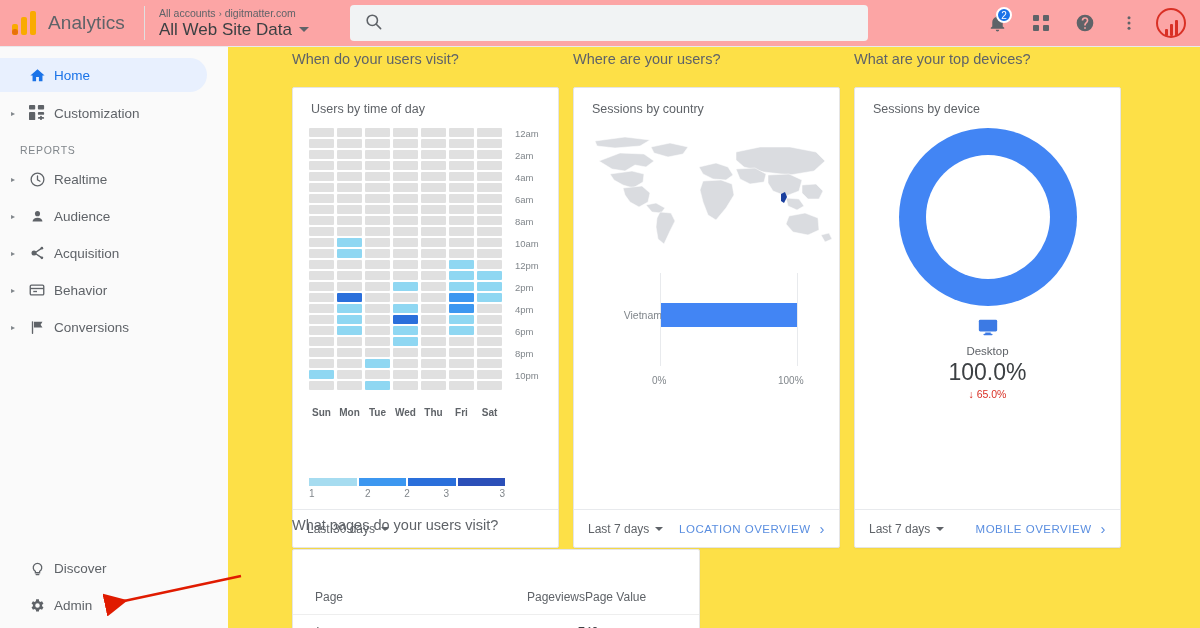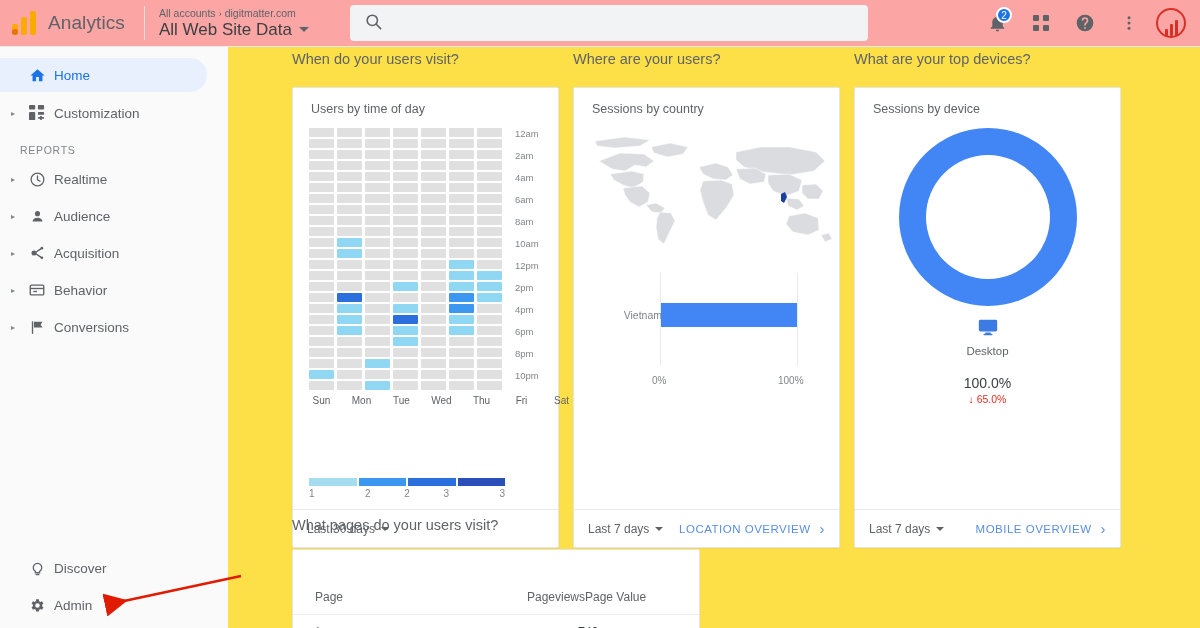--- a/index.html
+++ b/index.html
@@ -87,21 +87,21 @@
               display: flex; align-items: center; gap: 9px; }
   .chev { font-size: 15px; color: #5a8ee0; line-height: 1; }
 
   
   .hm { position: absolute; left: 16px; top: 40px; }
   .hm-grid { position: relative; width: 196px; }
   .hm-row { display: flex; gap: 3px; margin-bottom: 2px; }
   .hm-cell { width: 25px; height: 9px; background: #e0e0e0; border-radius: 1px; }
   .hm-hours { position: absolute; left: 206px; top: 0; width: 40px; }
   .hm-hour { height: 11px; font-size: 9.5px; color: #80868b; line-height: 11px; }
-  .hm-days { display: flex; gap: 15px; margin-top: 5px; }
+  .hm-days { display: flex; gap: 3px; margin-top: 17px; font-weight: bold; }
   .hm-day { width: 25px; text-align: center; font-size: 10px; color: #5f6368; }
   .legend { position: absolute; left: 16px; bottom: 48px; width: 196px; }
   .legend-bars { display: flex; gap: 2px; }
   .legend-bars div { height: 8px; flex: 1; }
   .legend-nums { display: flex; margin-top: 2px; }
   .legend-nums span { flex: 1; font-size: 10px; color: #80868b; }
   .legend-nums span:first-child { text-align: left; }
 
   
   .mapwrap { position: absolute; left: 16px; top: 34px; width: 250px; height: 150px;
@@ -113,21 +113,21 @@
   .bc-tick { position: absolute; bottom: 2px; font-size: 10px; color: #80868b; }
 
   
   .donut { position: absolute; left: 50%; transform: translateX(-50%); top: 40px;
            width: 178px; height: 178px; border-radius: 50%;
            background: #4285f4; }
   .donut::after { content: ""; position: absolute; left: 27px; top: 27px;
                   width: 124px; height: 124px; border-radius: 50%; background: #fff; }
   .devstat { position: absolute; left: 0; right: 0; top: 228px; text-align: center; }
   .devname { font-size: 11.5px; color: #5f6368; margin-top: 3px; }
-  .devpct { font-size: 14px; color: #3c4043; margin-top: 18px; }
+  .devpct { font-size: 23px; color: #3c4043; margin-top: 2px; }
   .devdelta { font-size: 10.5px; color: #d93025; margin-top: 2px; }
 
   
   .ptable { position: absolute; left: 0; right: 0; top: 30px; }
   .ptr { display: flex; align-items: center; height: 34px; padding: 0 22px;
          border-top: 1px solid #eee; font-size: 12.5px; color: #3c4043; }
   .ptr.head { border-top: none; color: #5f6368; font-size: 12px; }
   .pc1 { flex: 1; }
   .pc2 { width: 92px; text-align: right; }
   .pc3 { width: 92px; text-align: left; }

